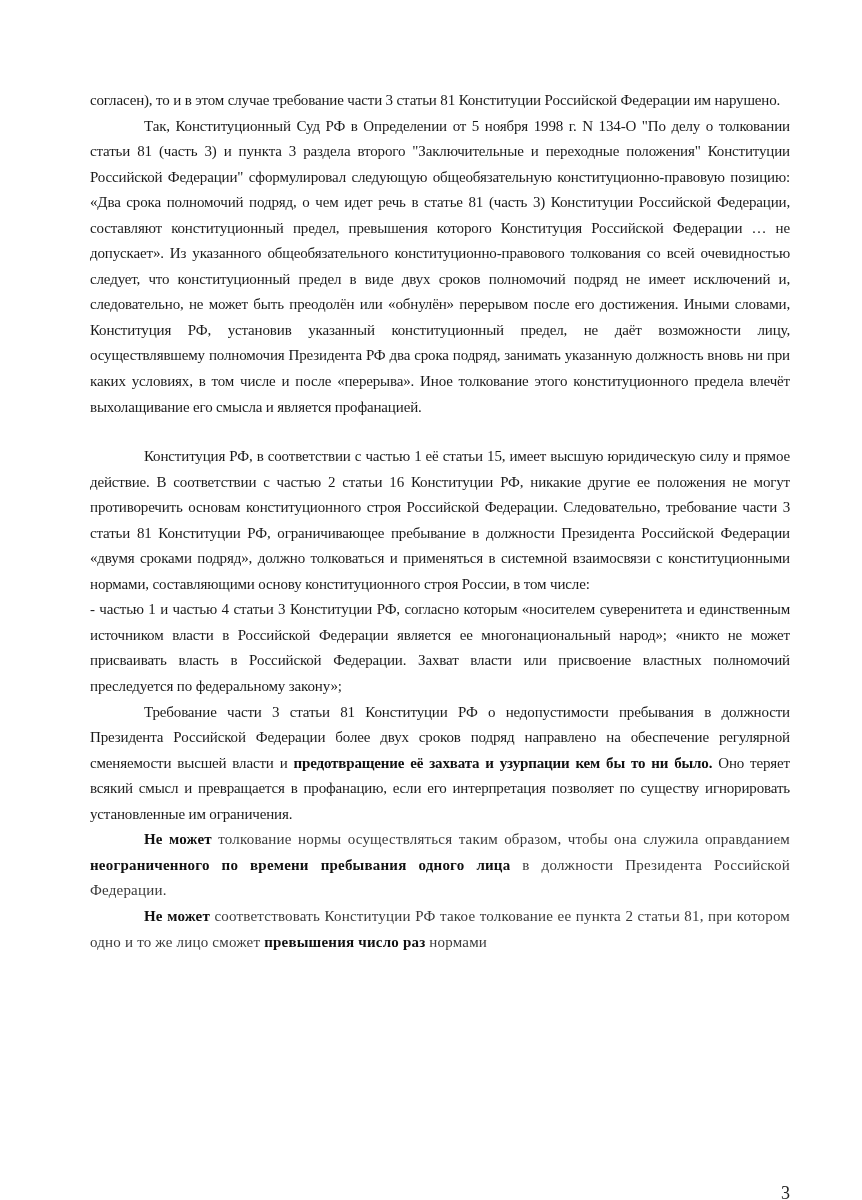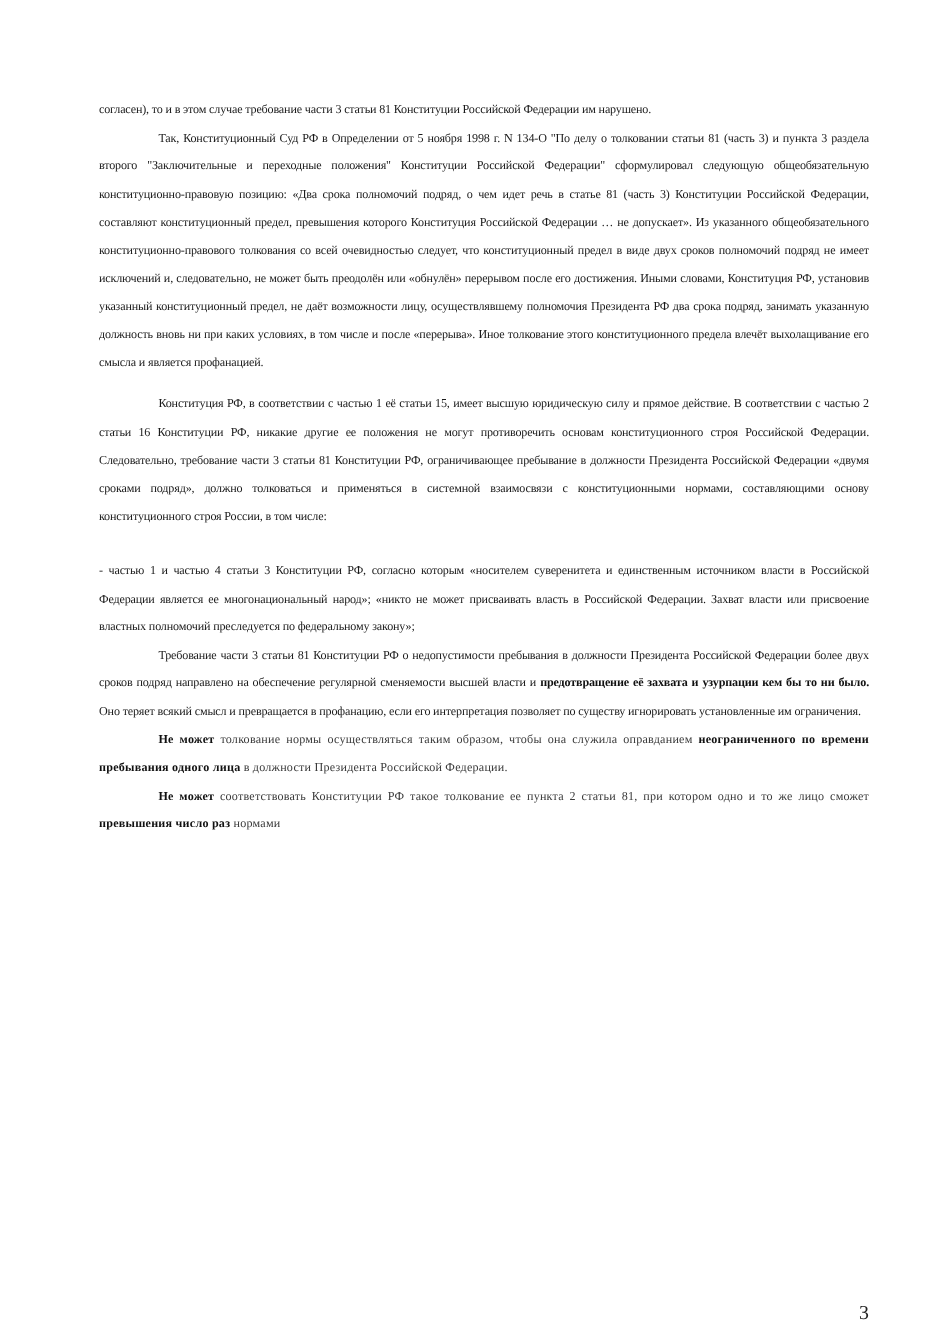--- a/index.html
+++ b/index.html
@@ -13,38 +13,37 @@
       position: relative;
       overflow: hidden;
       font-family: "Liberation Serif", "DejaVu Serif", serif;
       color: #1a1a1a;
     }
     .page {
       position: absolute;
       left: 90px;
       top: 88px;
       width: 700px;
-      font-size: 11px;
+      font-size: 15px;
       line-height: 25.55px;
       text-align: justify;
       letter-spacing: -0.15px;
     }
     .para {
       margin: 0;
       padding: 0;
     }
     .indent {
       text-indent: 54px;
     }
     .gap-before {
-      margin-top: 12px;
+      margin-top: 24px;
     }
     .bullet {
       text-indent: 0;
-      margin-top: 24px;
     }
     b, .bold {
       font-weight: bold;
       color: #111;
     }
     .faded {
       color: #3a3a3a;
       letter-spacing: 0.2px;
     }
     .page-number {

